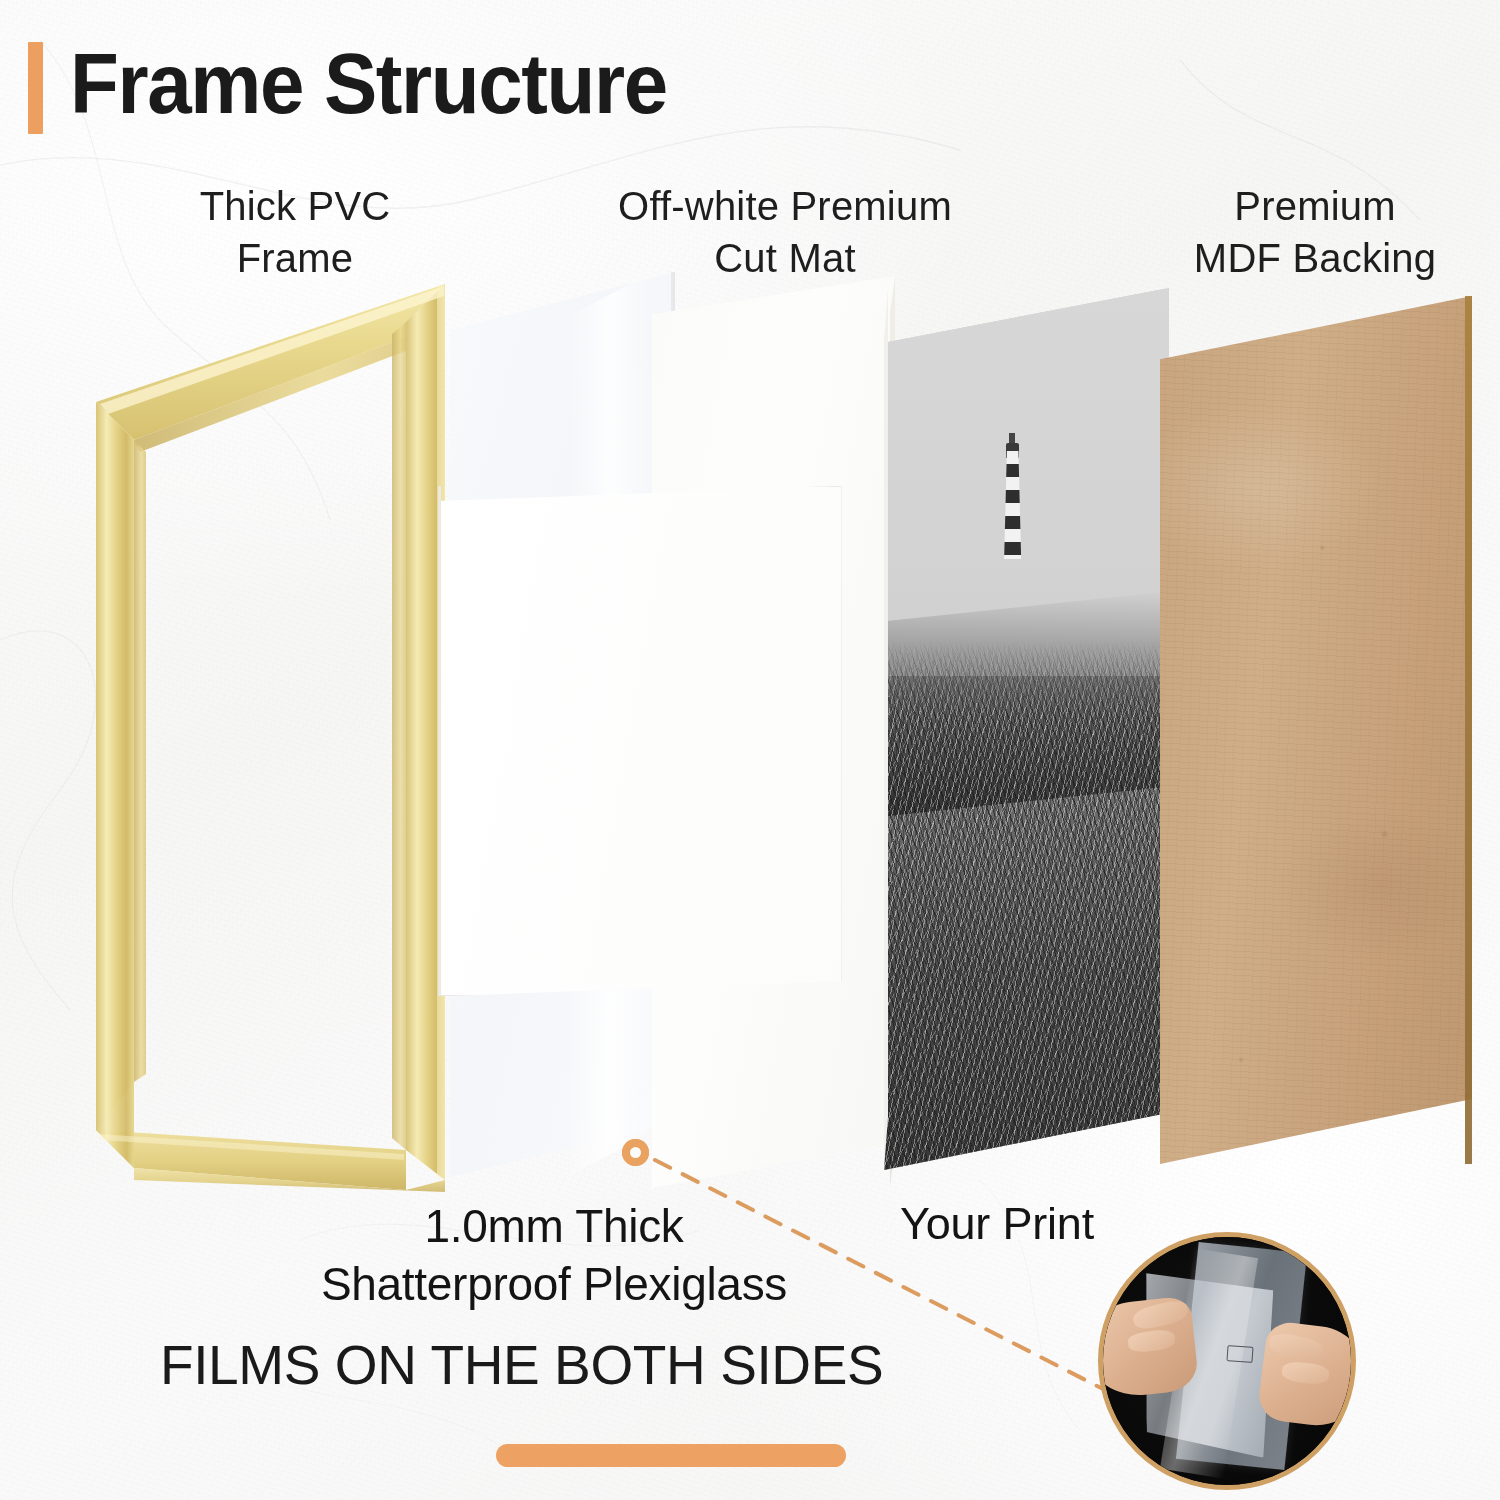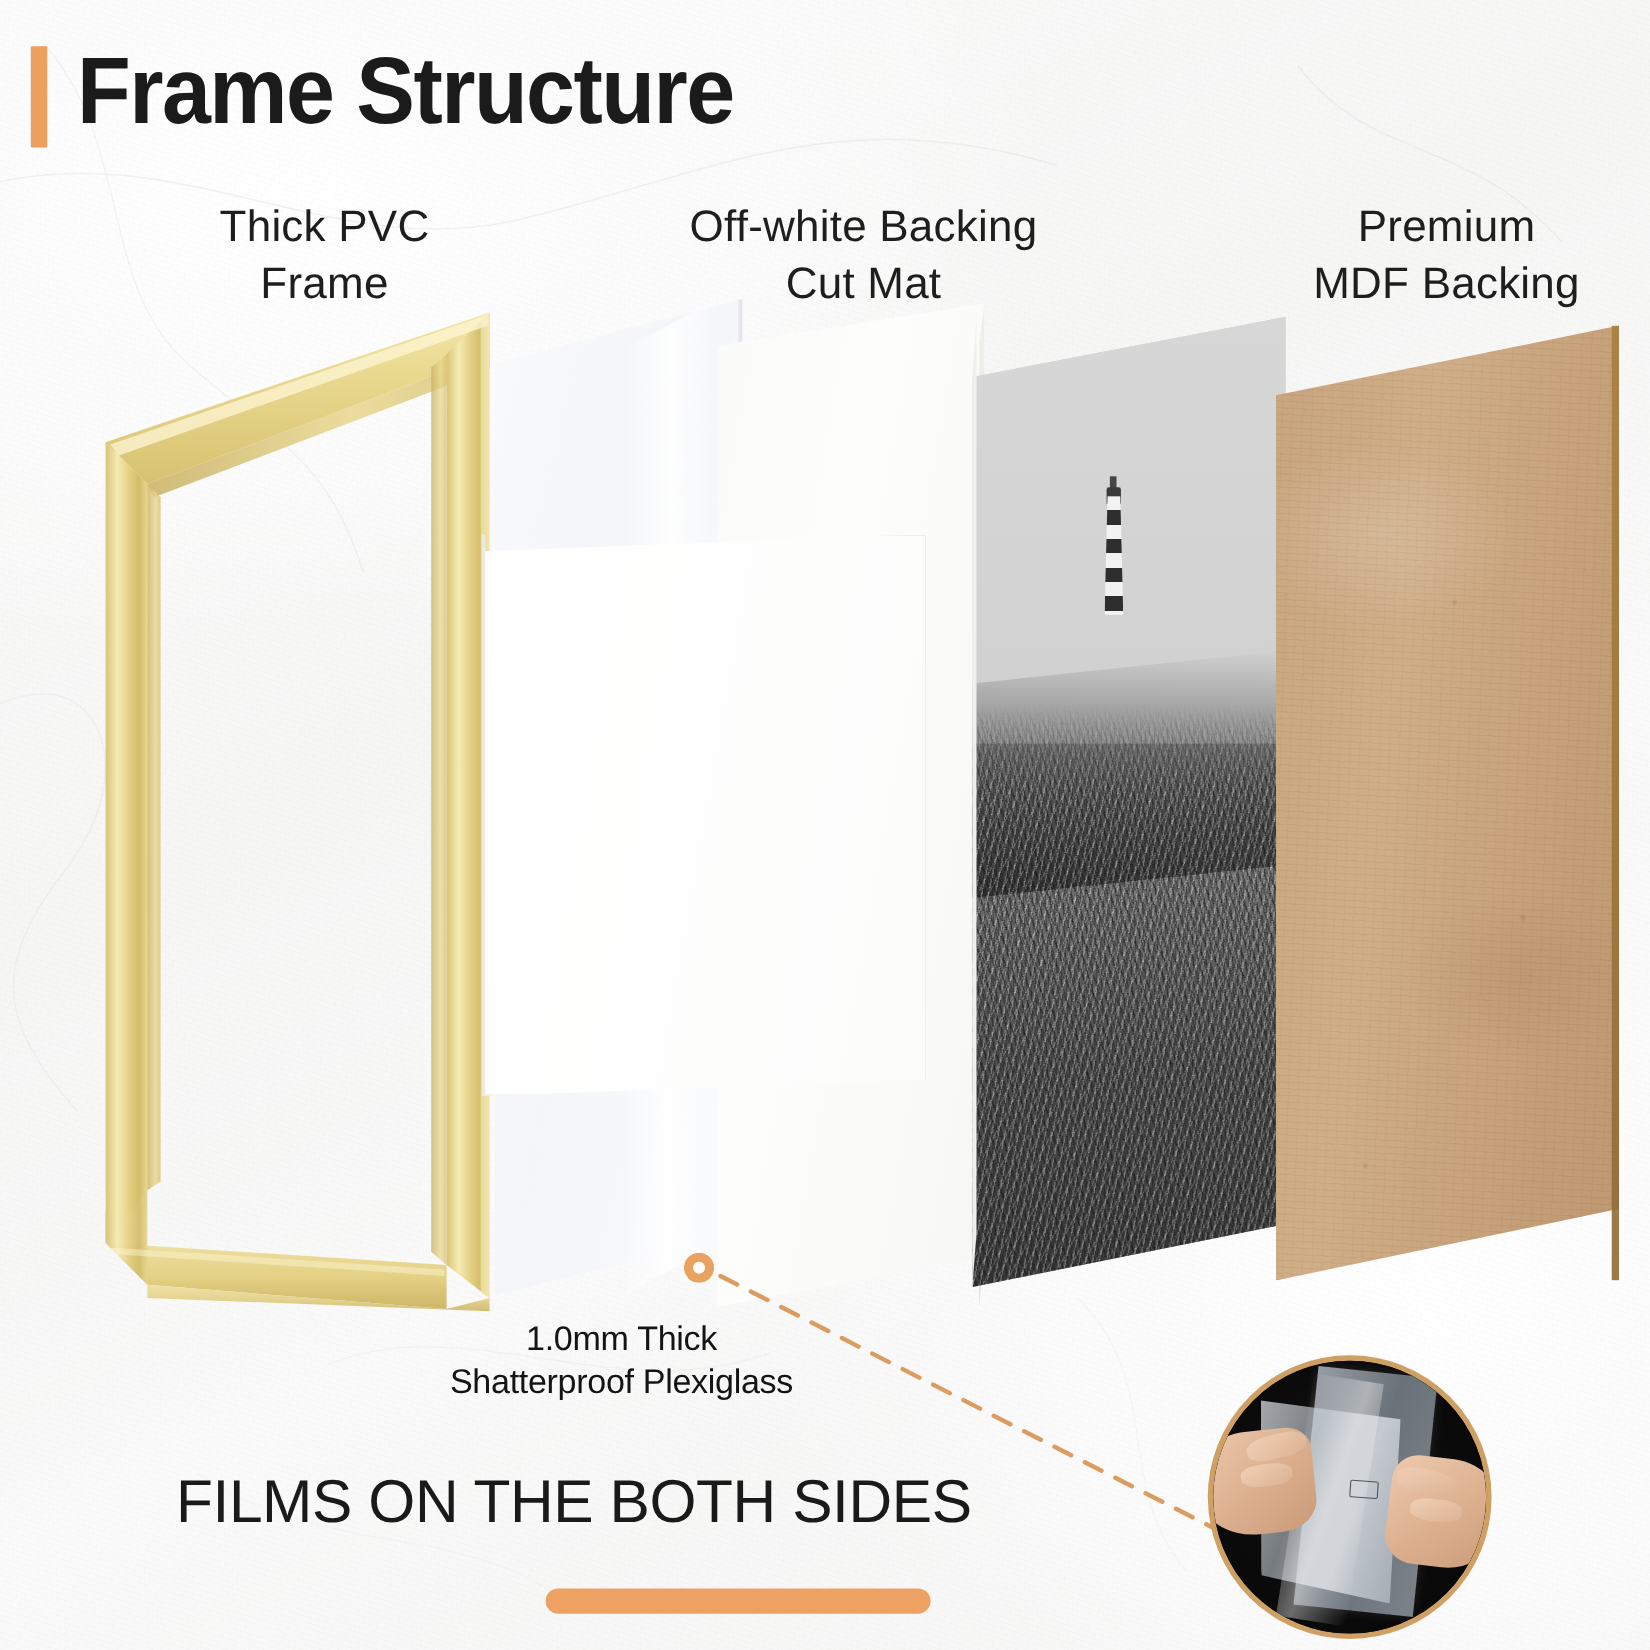--- a/index.html
+++ b/index.html
@@ -47,23 +47,23 @@
     position:absolute; text-align:center; color:#1e1e1e;
     font-size:40px; font-weight:400; line-height:1.30;
     letter-spacing:.2px; white-space:pre-line;
   }
   #cap-frame { left:130px;  top:180px; width:330px; }
   #cap-mat   { left:565px;  top:180px; width:440px; }
   #cap-mdf   { left:1120px; top:180px; width:390px; }
 
   
   #cap-plexi {
-    position:absolute; left:295px; top:1198px; width:540px;
+    position:absolute; left:284px; top:1198px; width:540px;
     text-align:center; color:#141414; line-height:1.25;
-    font-size:31px; font-weight:400; letter-spacing:-.3px;
+    font-size:46px; font-weight:400; letter-spacing:-.3px;
     font-family:"Liberation Sans Narrow","Liberation Sans", sans-serif;
     white-space:pre-line;
   }
   #cap-print {
     position:absolute; left:900px; top:1198px; width:300px;
     text-align:left; color:#141414;
     font-size:45px; font-weight:400; letter-spacing:-.2px;
   }
 
   
@@ -296,21 +296,21 @@
       <path d="M620 330 C 690 420, 660 520, 720 600" stroke-width=".9" opacity=".22"></path>
     </g>
   </svg>
   <div class="marble-grain"></div>
 
   <div class="accent-bar"></div>
   <div class="page-title">Frame Structure</div>
 
   <div class="cap" id="cap-frame">Thick PVC
 Frame</div>
-  <div class="cap" id="cap-mat">Off-white Backing
+  <div class="cap" id="cap-mat">Off-white Premium
 Cut Mat</div>
   <div class="cap" id="cap-mdf">Premium
 MDF Backing</div>
 
   <div class="layer" id="layer-frame">
     <svg class="frame-art" viewBox="0 0 365 940" preserveAspectRatio="none">
       <defs>
         <linearGradient id="gTop" x1="0" y1="0" x2="0" y2="1">
           <stop offset="0%" stop-color="#f3e7a8"></stop>
           <stop offset="40%" stop-color="#e8d88d"></stop>
@@ -391,20 +391,21 @@
     <div class="mdf-edge-r"></div>
   </div>
 
   <svg id="callout-line" viewBox="0 0 1500 1500" preserveAspectRatio="none">
     <path d="M655 1160 L 1105 1390" stroke="#dd9c5f" stroke-width="4" stroke-dasharray="17 14" fill="none" stroke-linecap="round"></path>
   </svg>
   <div id="callout-dot"></div>
 
   <div id="cap-plexi">1.0mm Thick
 Shatterproof Plexiglass</div>
+  <div id="cap-print">Your Print</div>
 
   <div id="peel-highlight"></div>
   <div id="peel-banner">
     <span id="peel-line-2">FILMS ON THE BOTH SIDES</span>
   </div>
 
   <div id="photo-inset">
     <div class="inset-bg"></div>
     <div class="film-back"></div>
     <div class="film-peel"></div>

